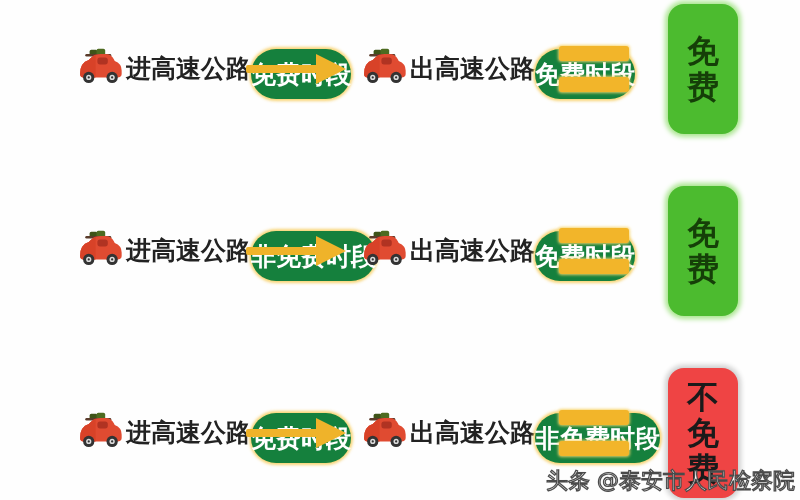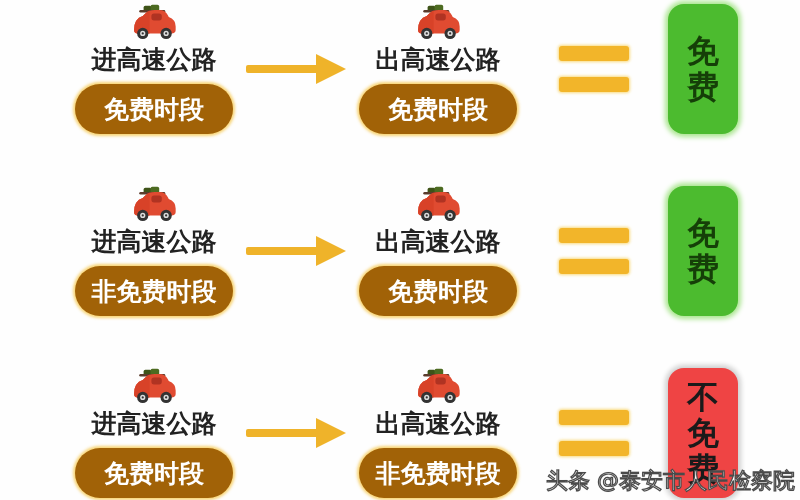--- a/index.html
+++ b/index.html
@@ -16,41 +16,41 @@
     align-items: stretch;
     height: 130px;
   }
   .row.first { margin-top: 4px; }
   .row.gap   { margin-top: 52px; }
 
   .station {
     width: 160px;
     margin-left: 74px;
     display: flex;
-    flex-direction: column;
+    flex-direction: row;
     align-items: center;
   }
   .station.exit { margin-left: 0; align-items: center; }
 
   .car { width: 52px; height: 38px; margin-bottom: 4px; flex: 0 0 auto; }
 
   .station-label {
     font-size: 25px;
     font-weight: bold;
     color: #222222;
     line-height: 28px;
     white-space: nowrap;
   }
 
   .pill {
     margin-top: 10px;
     width: 158px;
     height: 50px;
     border-radius: 25px;
-    background: #a16207;
+    background: #15803d;
     box-shadow: 0 0 3px 2px rgba(247, 205, 92, 0.85);
     display: flex;
     align-items: center;
     justify-content: center;
   }
   .pill span {
     color: #ffffff;
     font-size: 25px;
     font-weight: bold;
     white-space: nowrap;

